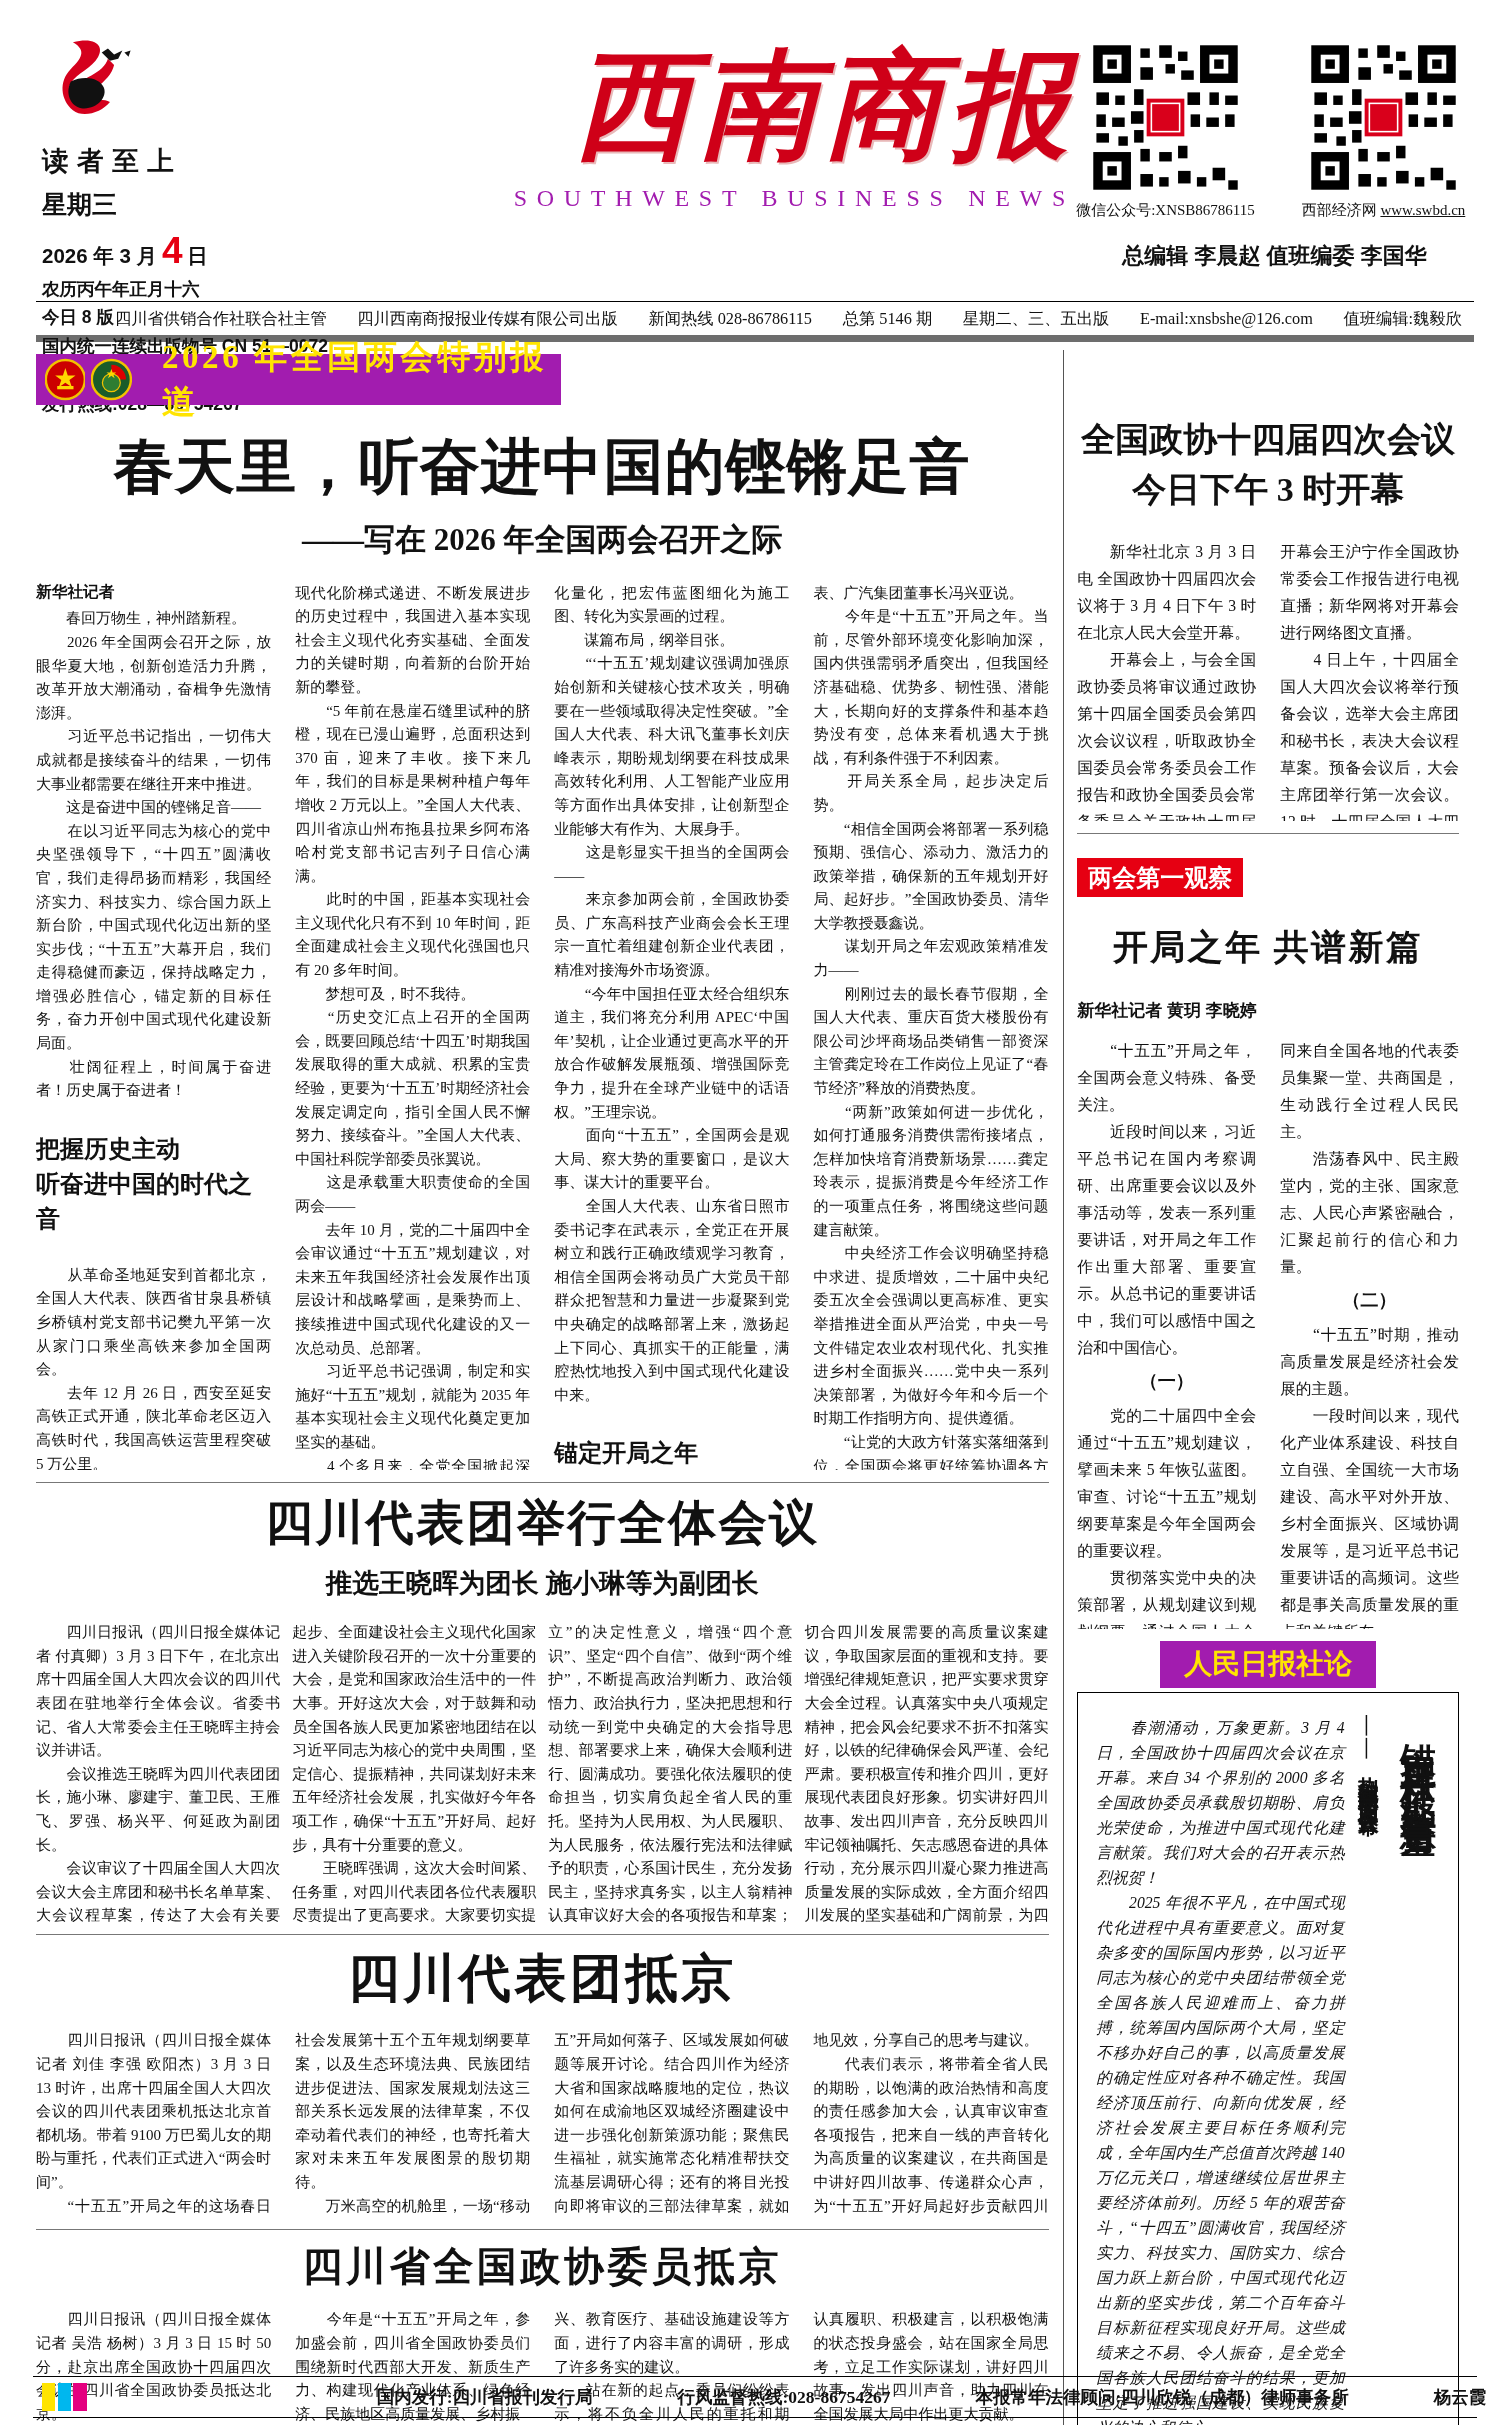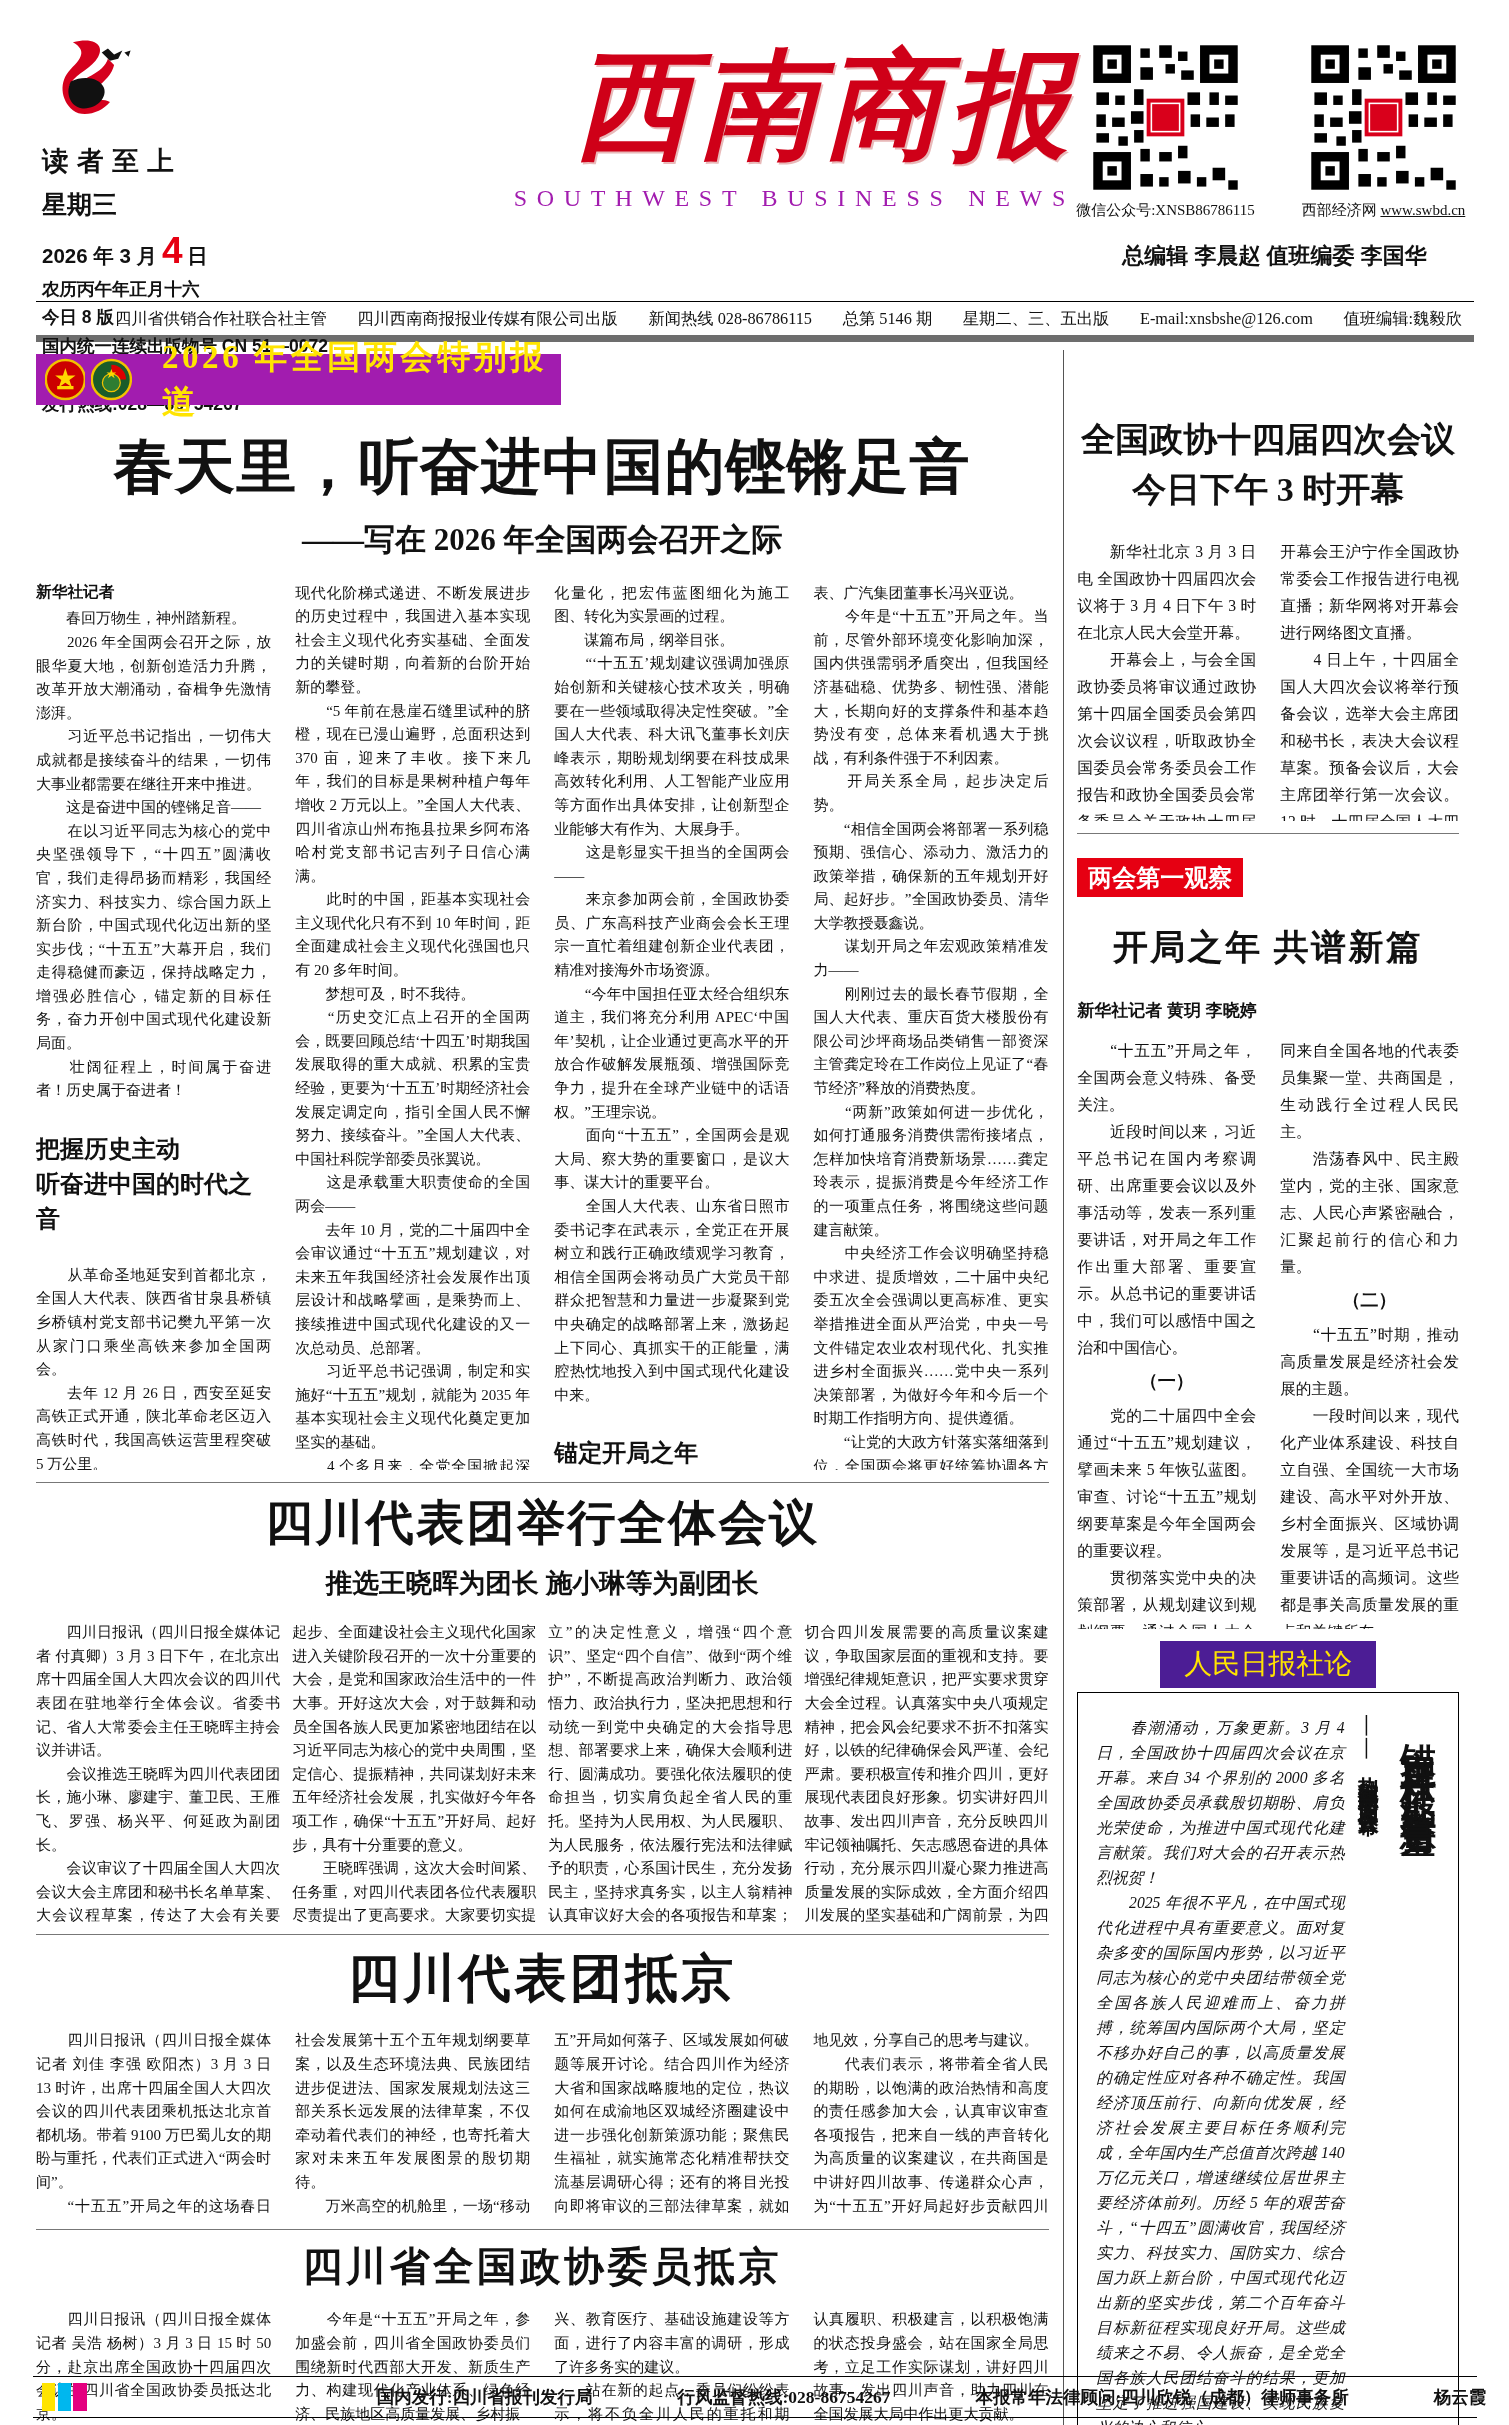--- a/index.html
+++ b/index.html
@@ -68,21 +68,21 @@
   .rt-body { height:283px; margin-top:24px; }
   .rt-body p, .obs-body p { font-size:15.7px; line-height:27px; }
   .obs-label { display:inline-block; background:#e60012; color:#fff; font-size:24px; font-weight:bold; padding:3.6px 11px; font-family:"Liberation Sans","DejaVu Sans",sans-serif; margin-top:15.7px;}
   .obs-headline { font-size:35px; font-weight:900; text-align:center; margin-top:26.6px; letter-spacing:2.4px;}
   .obs-byline { font-size:17px; font-weight:bold; margin-top:28px; font-family:"Liberation Sans","DejaVu Sans",sans-serif;}
   .obs-body { height:592px; margin-top:14.5px; }
   .marker { text-align:center; font-size:18px; font-weight:bold; margin:8.5px 0; }
 
   
   .editorial { position:relative; border:1.8px solid #000; margin-top:63px; padding:22px 15.7px 12px 18px; height:786px; }
-  .edi-label { position:absolute; top:-52px; left:50%; transform:translateX(-50%); background:#4c1d95; color:#ffe400; font-size:28px; font-weight:400; padding:4.8px 24px; white-space:nowrap; }
+  .edi-label { position:absolute; top:-52px; left:50%; transform:translateX(-50%); background:#a21caf; color:#ffe400; font-size:28px; font-weight:700; padding:4.8px 24px; white-space:nowrap; }
   .edi-inner { display:flex; height:100%; overflow:hidden;}
   .edi-text { flex:1; text-align:justify; font-style:italic; }
   .edi-text p { font-size:15.7px; line-height:25px; }
   .edi-vhead { writing-mode:vertical-rl; margin-left:9.7px; }
   .edi-vtitle { display:block; font-size:36px; font-weight:900; letter-spacing:6px; }
   .edi-vsub { display:block; font-size:20.5px; font-weight:bold; margin-right:11px; letter-spacing:2.4px; }
 
   
   .footer { position:absolute; left:0; right:0; bottom:8.5px; }
   .footer-line { border-top:1.2px solid #000; margin:0 33px; }

